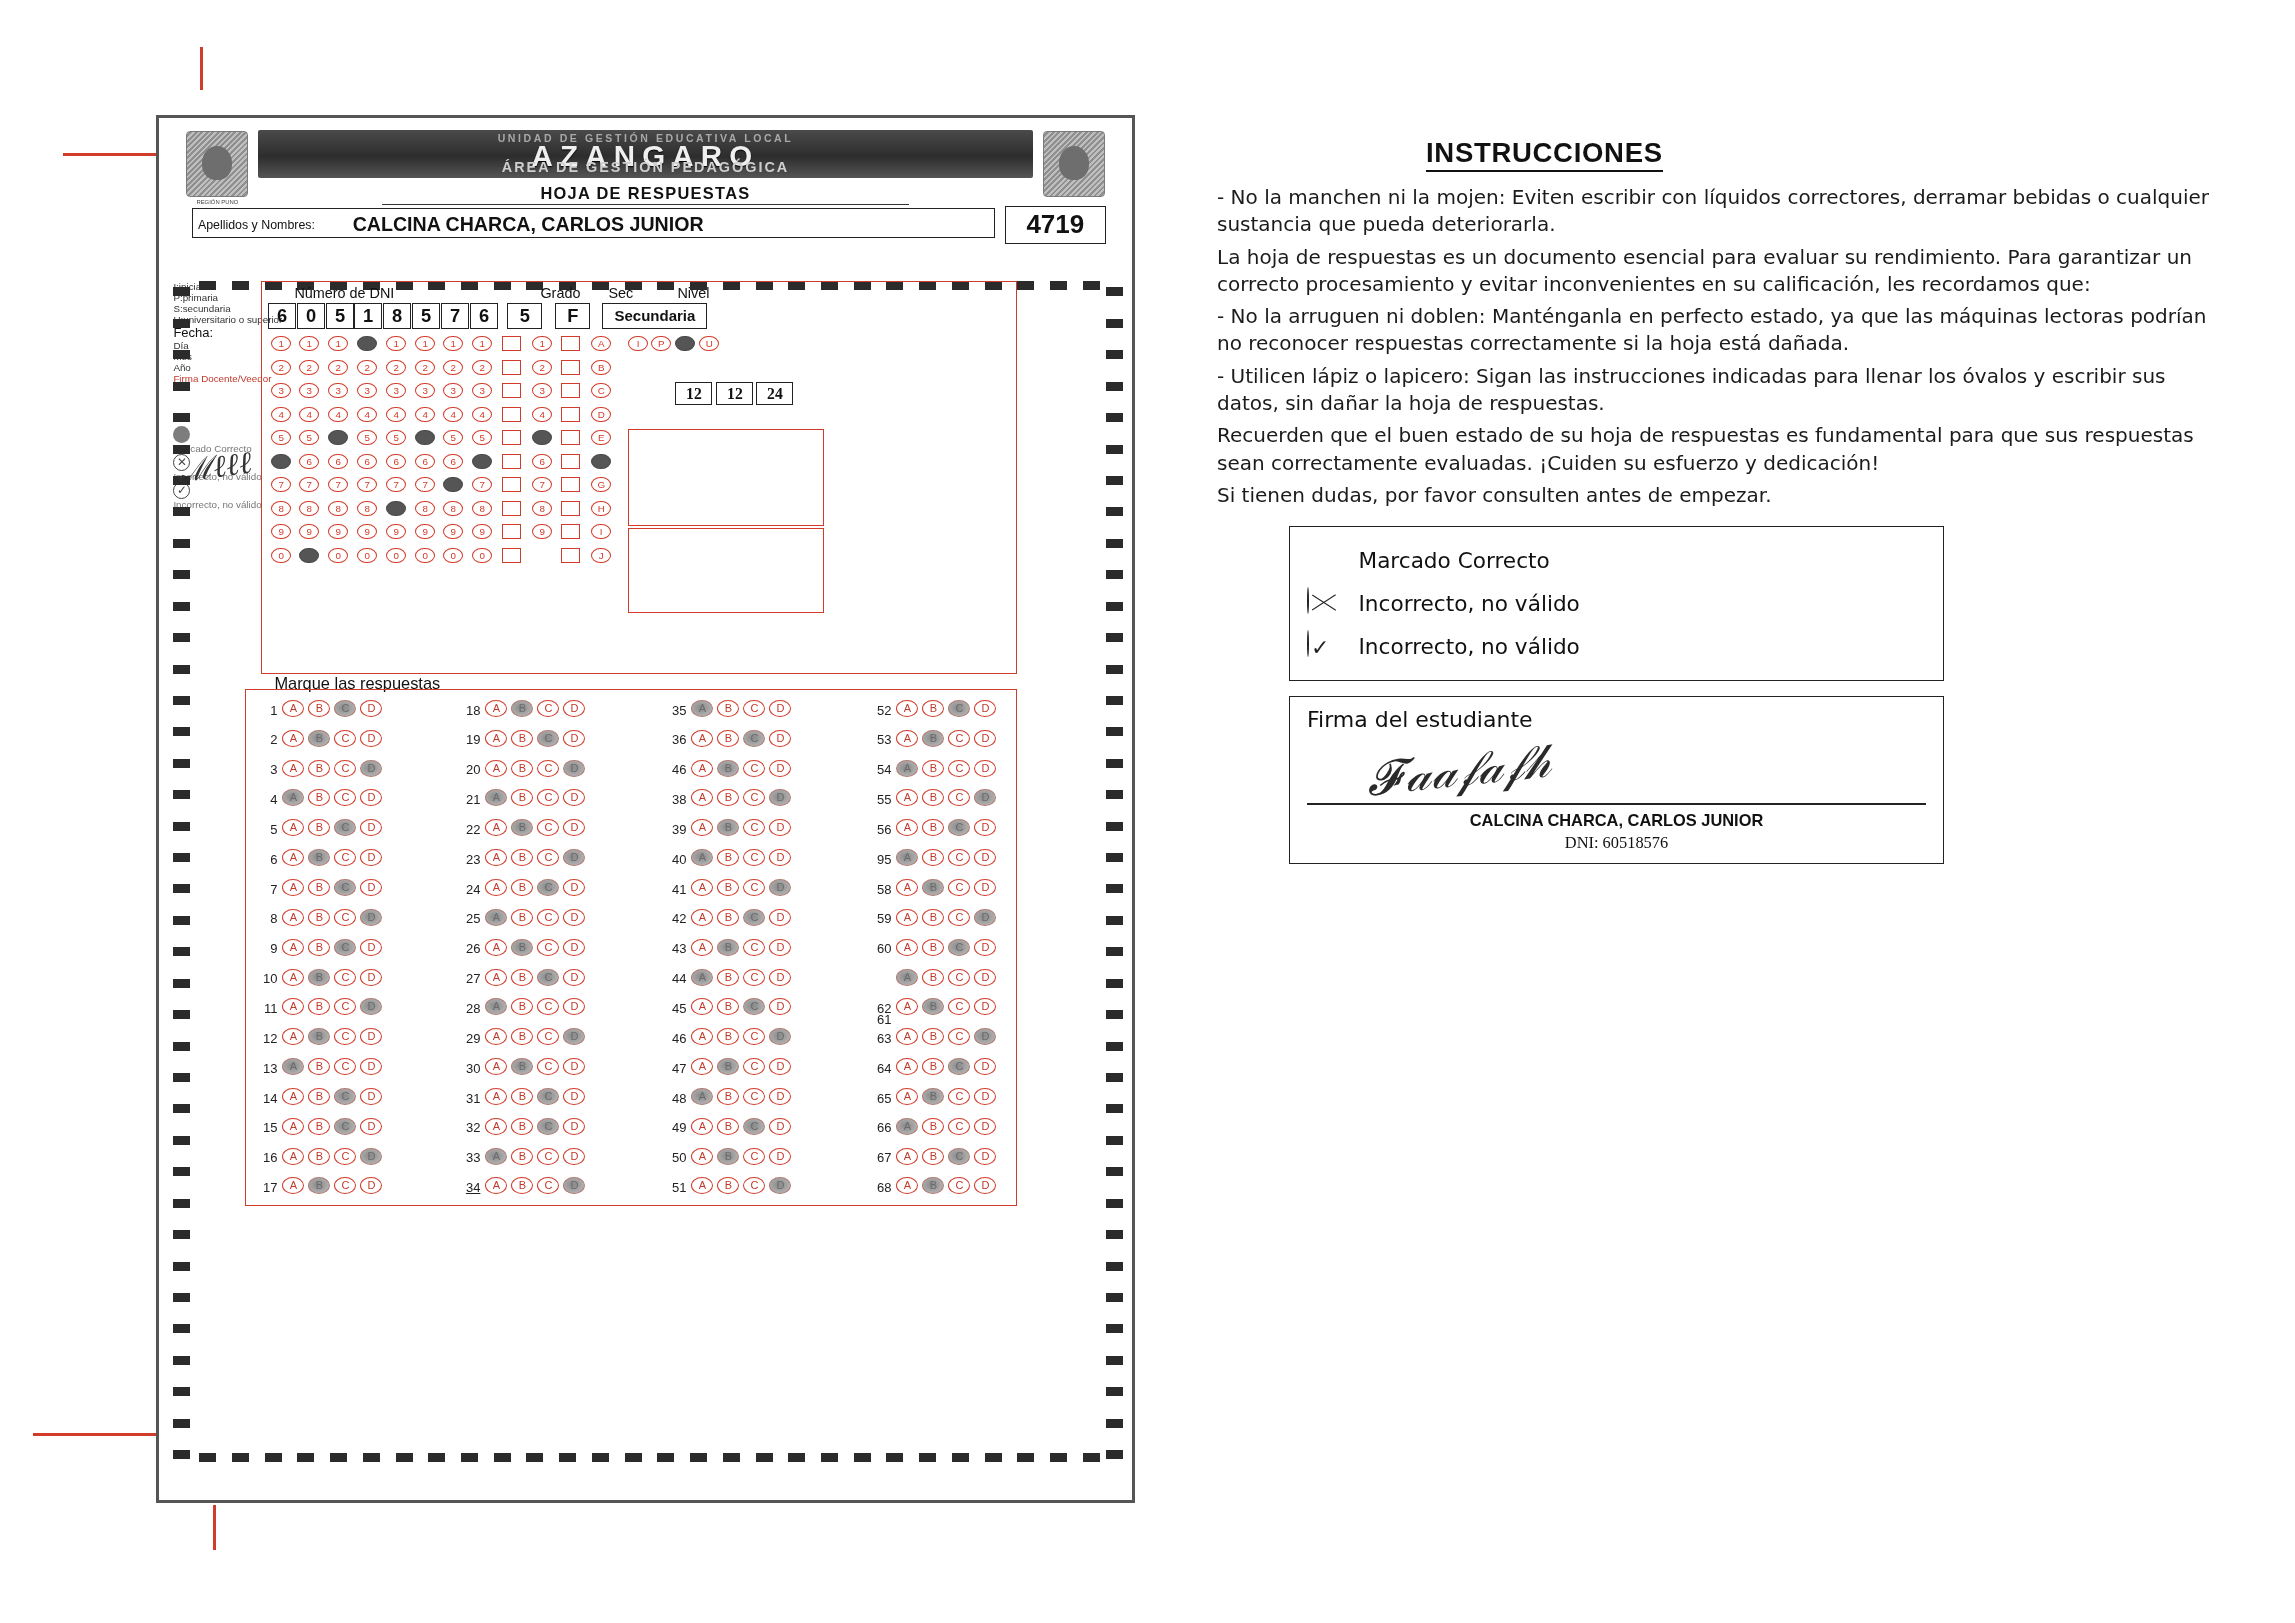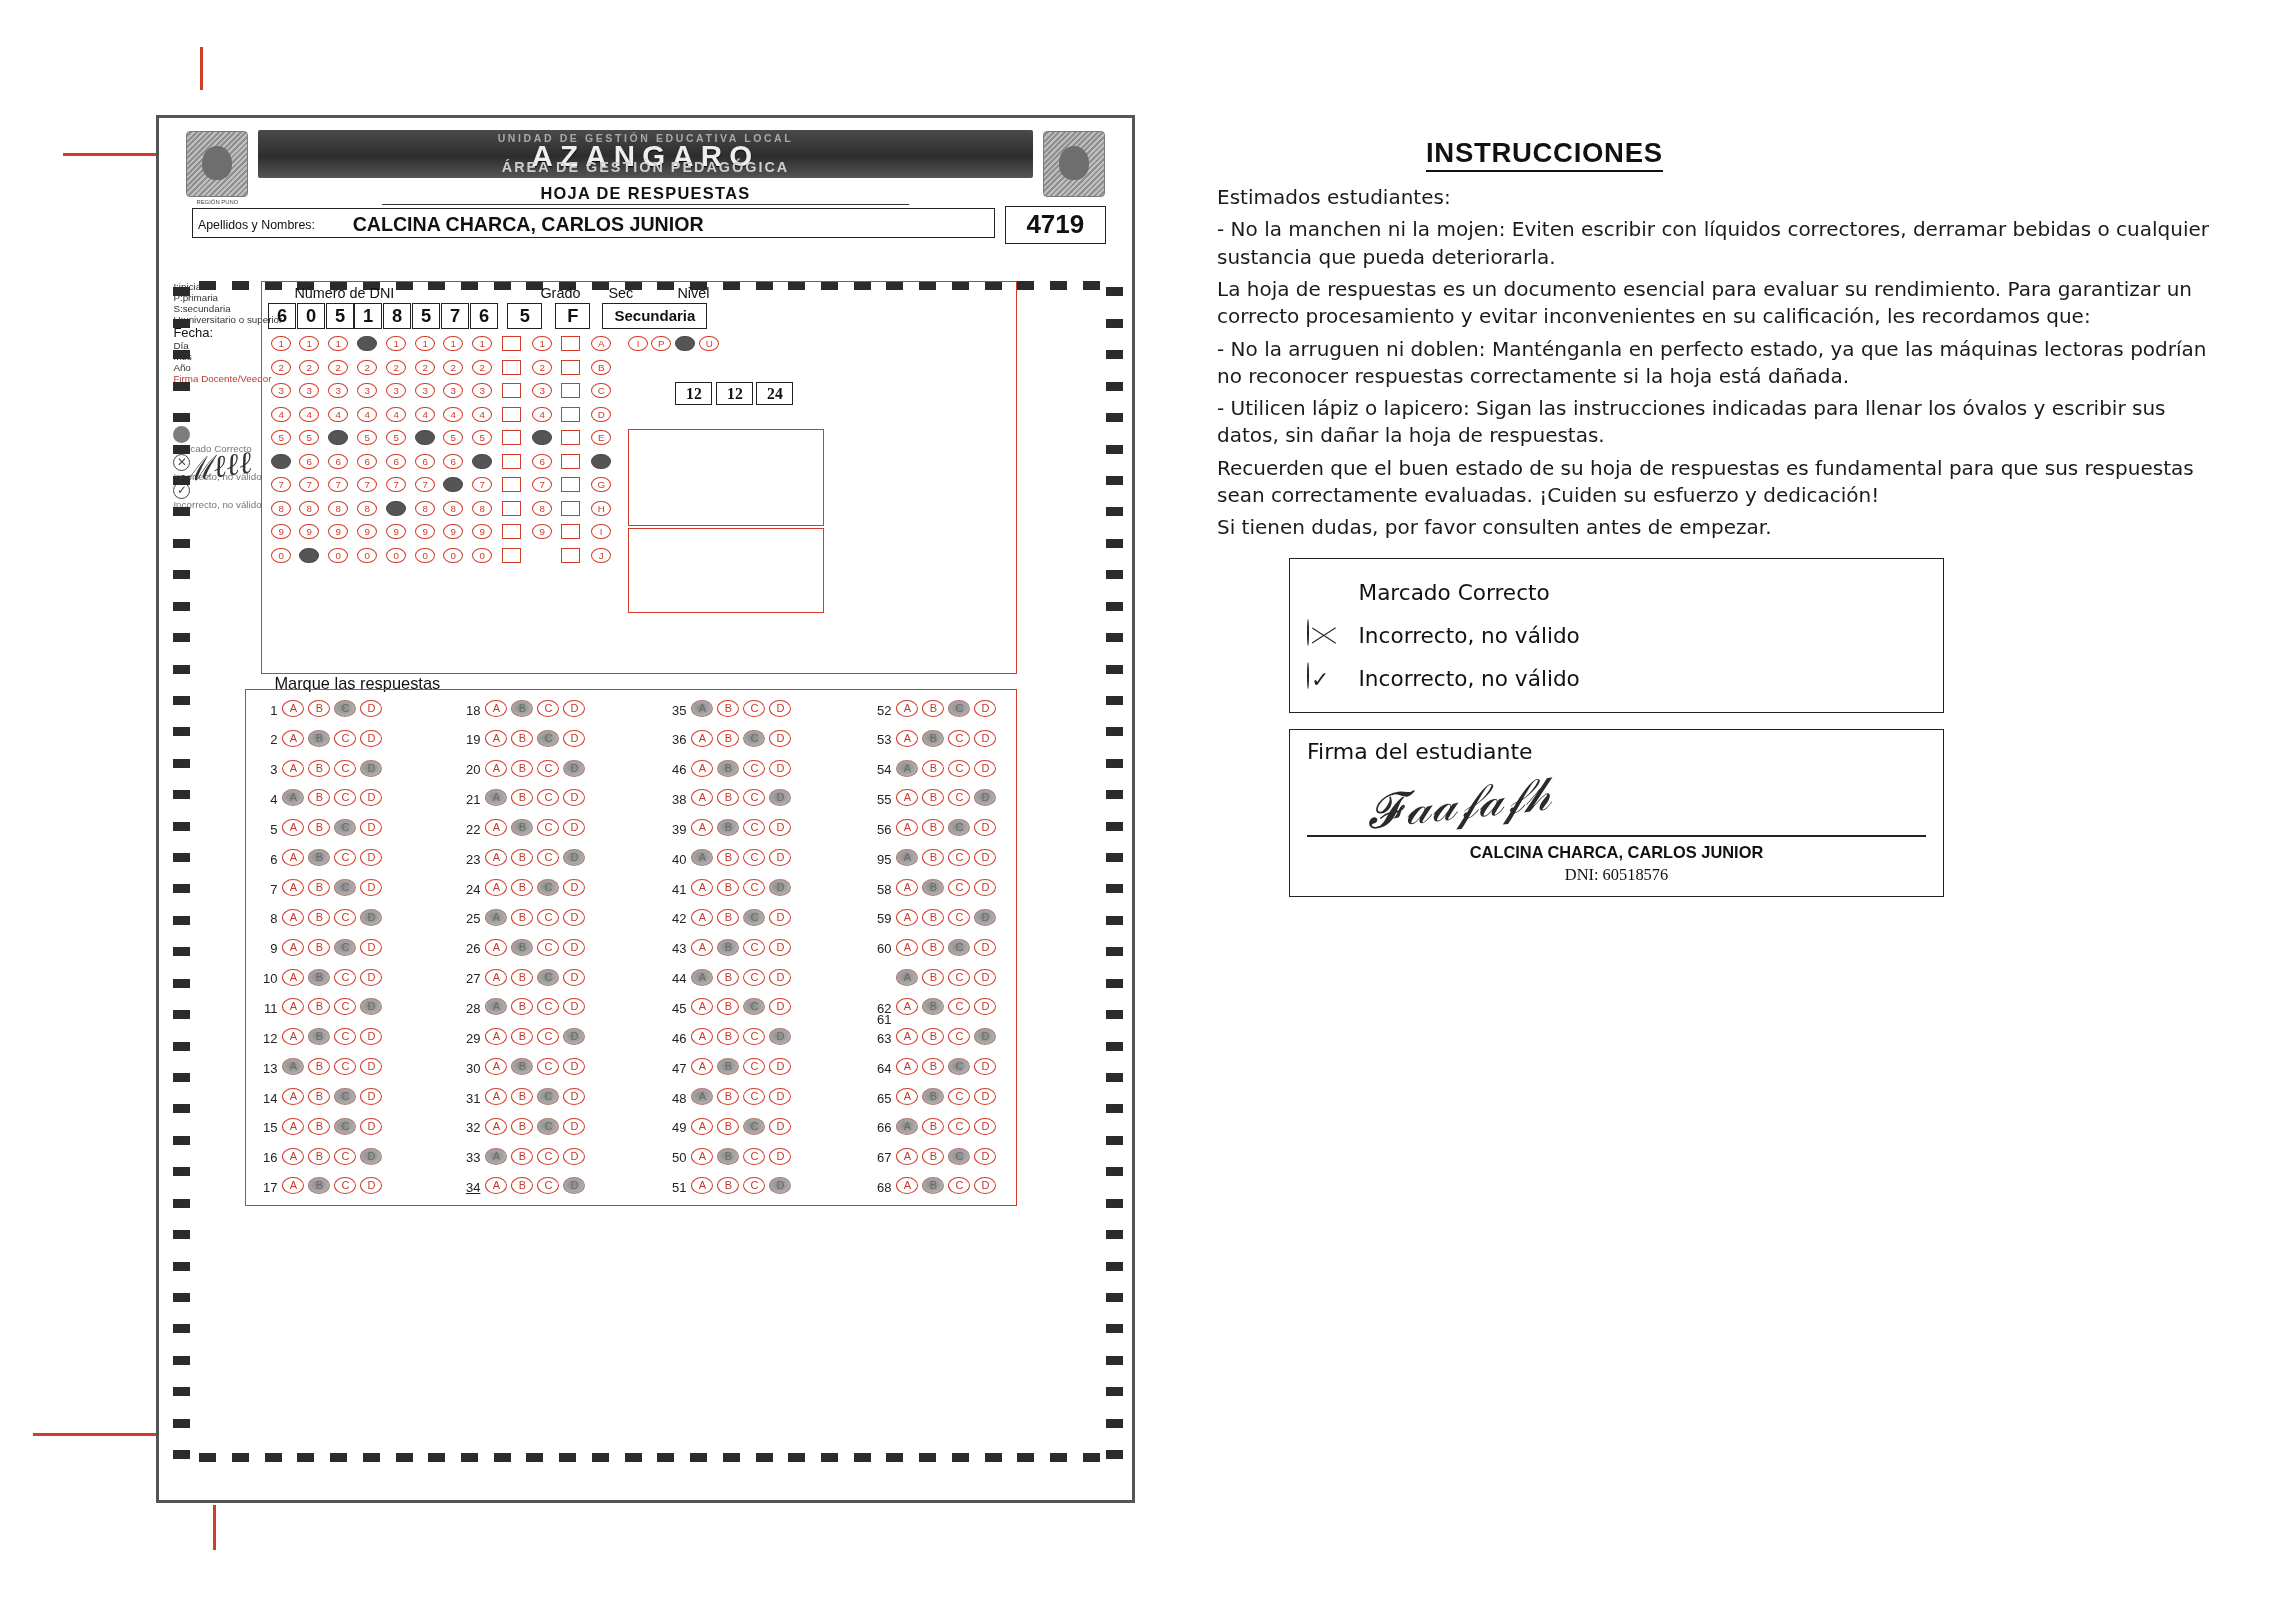--- a/index.html
+++ b/index.html
@@ -754,21 +754,20 @@
         <div class="bub" style="left: 801px; top: 896px;">D</div>
         <div class="block" style="left: 72px; top: 408px; width: 772px; height: 517px;"></div>
         <div class="block" style="left: 88px; top: 0px; width: 756px; height: 393px;"></div>
       </div>
  </div>
 </div>
 
 <div id="instr">
   <div id="instrTitle">INSTRUCCIONES</div>
   <div id="instrBody" style="margin-top:11.8px;">
-      <p>Estimados estudiantes:</p>
       <p>- No la manchen ni la mojen: Eviten escribir con líquidos correctores, derramar bebidas o cualquier sustancia que pueda deteriorarla.</p>
       <p>La hoja de respuestas es un documento esencial para evaluar su rendimiento. Para garantizar un correcto procesamiento y evitar inconvenientes en su calificación, les recordamos que:</p>
       <p>- No la arruguen ni doblen: Manténganla en perfecto estado, ya que las máquinas lectoras podrían no reconocer respuestas correctamente si la hoja está dañada.</p>
       <p>- Utilicen lápiz o lapicero: Sigan las instrucciones indicadas para llenar los óvalos y escribir sus datos, sin dañar la hoja de respuestas.</p>
       <p>Recuerden que el buen estado de su hoja de respuestas es fundamental para que sus respuestas sean correctamente evaluadas. ¡Cuiden su esfuerzo y dedicación!</p>
       <p>Si tienen dudas, por favor consulten antes de empezar.</p>
     </div>
 
   <div class="legendbox">
     <div class="legline">

